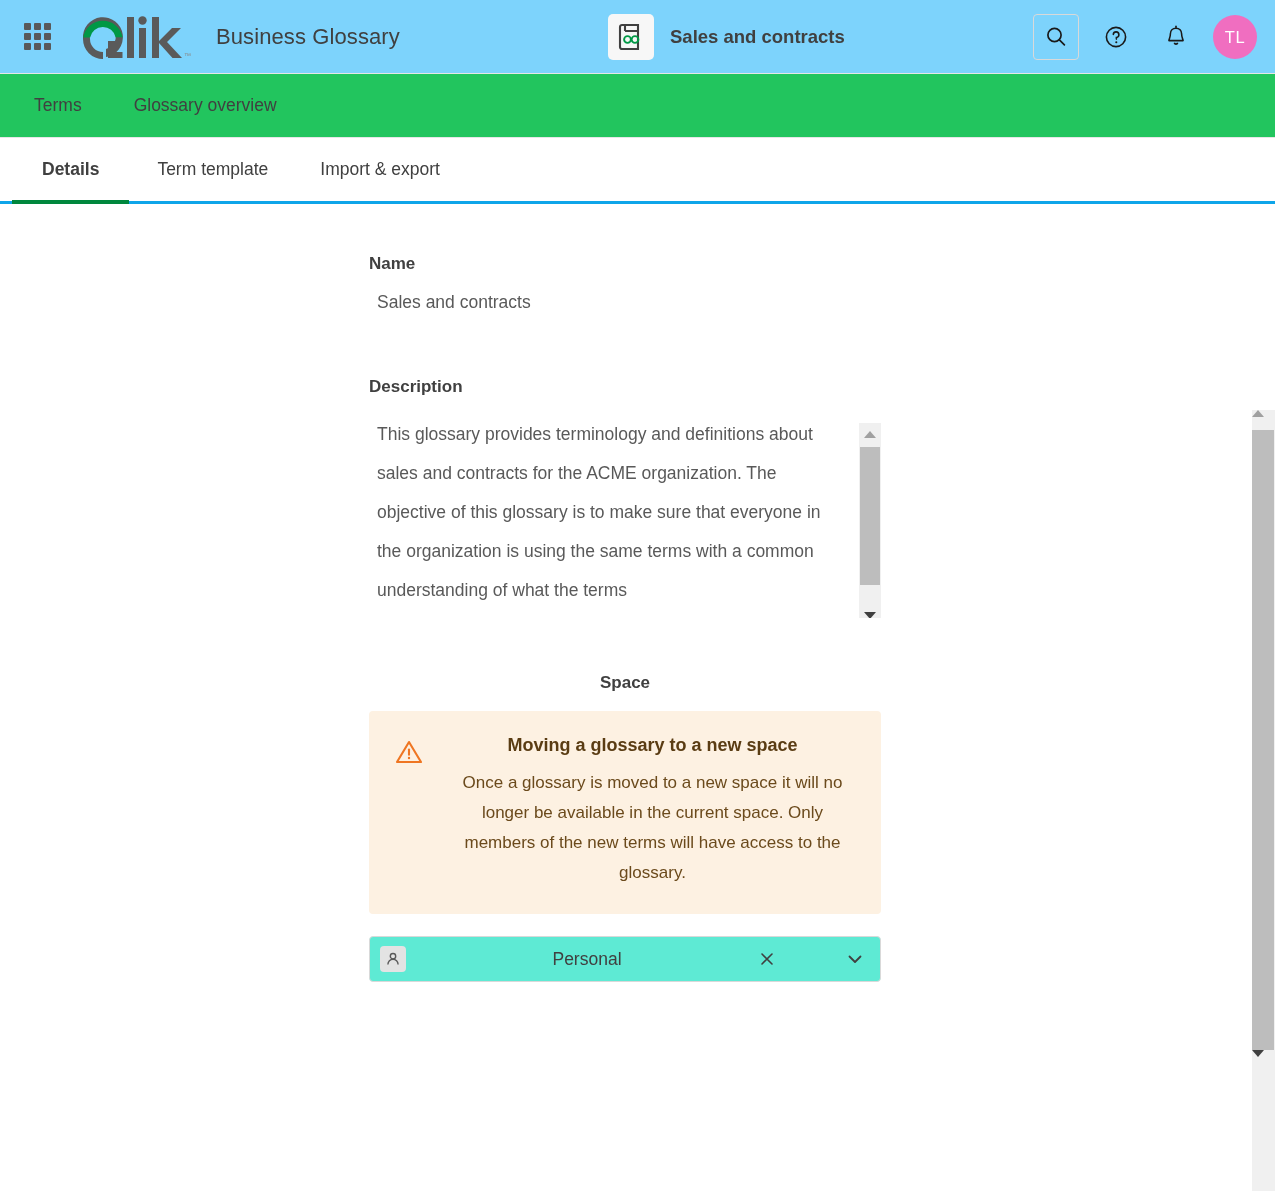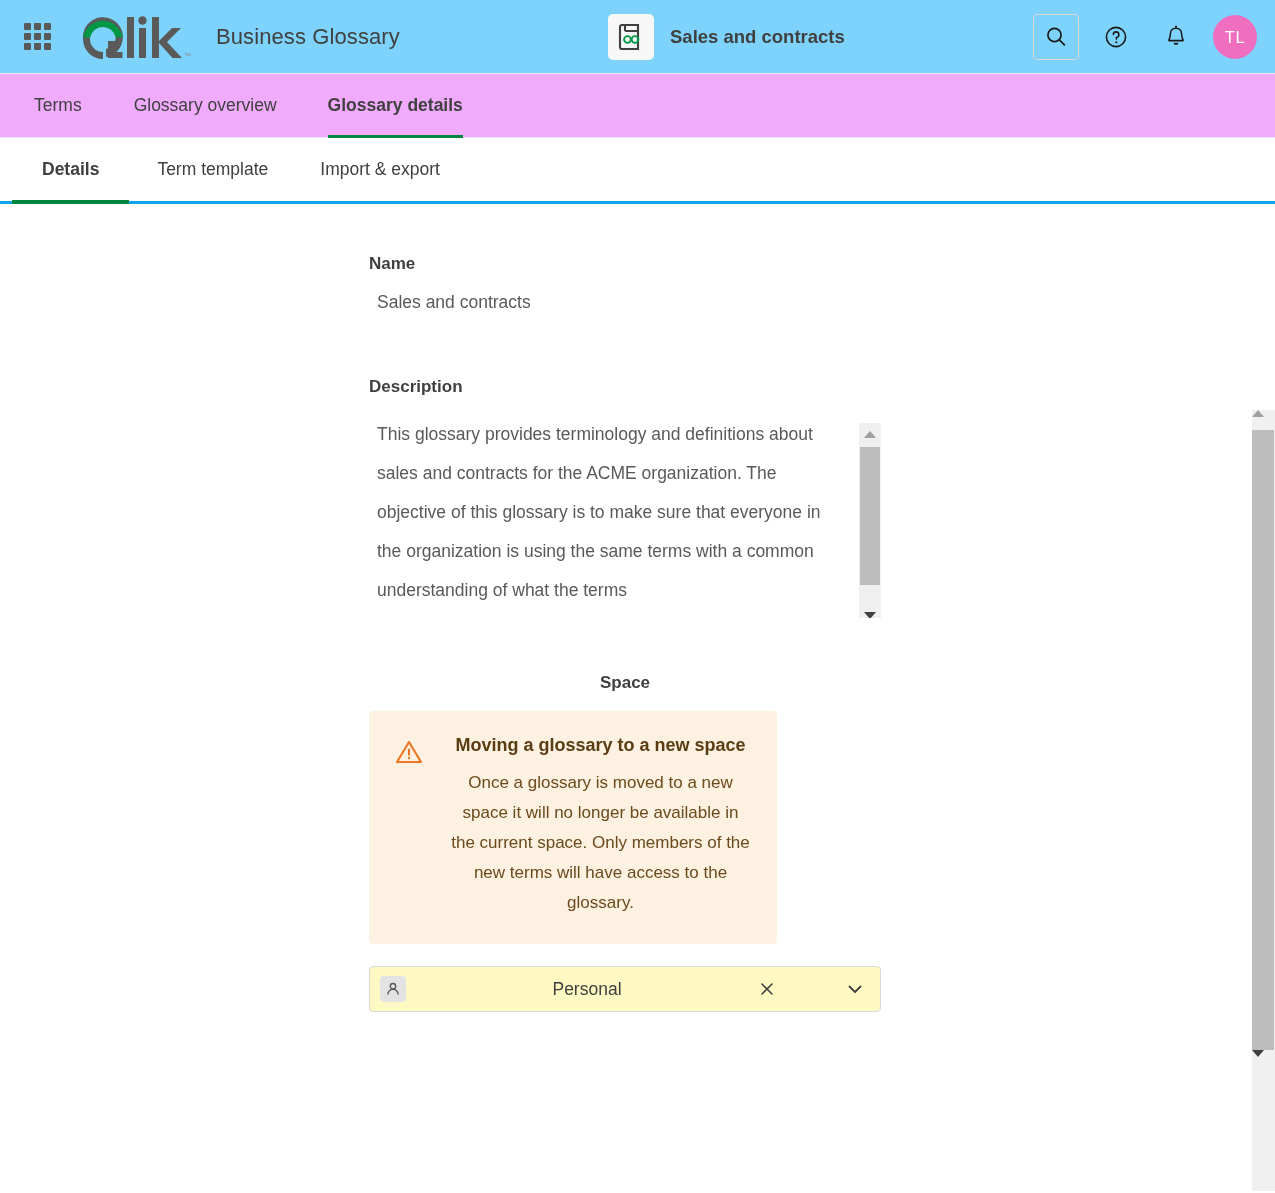--- a/index.html
+++ b/index.html
@@ -93,21 +93,21 @@
   }
 
   
   .tabs-primary {
     position: relative;
     height: 64px;
     border-bottom: 1px solid #e6e6e6;
     display: flex;
     align-items: center;
     padding-left: 0px;
-    background: #f0abfc;
+    background: #22c55e;
   }
   .tab-p {
     position: relative;
     height: 64px;
     display: flex; align-items: center;
     font-size: 17.5px;
     color: #404040;
     cursor: pointer;
     white-space: nowrap;
   }
@@ -212,21 +212,21 @@
     background: #bdbdbd;
     cursor: pointer;
   }
 
   .desc-sb { right: 0; top: 8px; height: 203px; }
 
   
   .space-block { margin-top: 55px; text-align: center; }
   .warn {
     margin-top: 18px;
-    width: 408px;
+    width: 512px;
     background: #fdf1e2;
     border-radius: 4px;
     padding: 24px 26px 26px 26px;
     display: flex;
     gap: 27px;
   }
   .warn-icon { flex: 0 0 auto; padding-top: 4px; }
   .warn-title {
     font-size: 18px;
     font-weight: 700;
@@ -240,21 +240,21 @@
     max-width: 420px;
   }
 
   
   .space-select {
     margin-top: 22px;
     width: 512px;
     height: 46px;
     border: 1px solid #d9d9d9;
     border-radius: 4px;
-    background: #fef9c3;
+    background: #5eead4;
     display: flex;
     align-items: center;
     padding: 0 12px 0 10px;
     cursor: pointer;
     gap: 48px;
   }
   .sel-avatar {
     width: 26px; height: 26px;
     border-radius: 4px;
     background: #e3e3e3;
@@ -355,24 +355,20 @@
   </div>
 </div>
 
 <div class="tabs-primary">
   <div class="tab-p" style="margin-left:34px;">
     <span>Terms</span>
   </div>
   <div class="tab-p" style="margin-left:52px;">
     <span>Glossary overview</span>
   </div>
-  <div class="tab-p active" style="margin-left:51px;">
-    <span>Glossary details</span>
-    <span class="underline"></span>
-  </div>
 </div>
 
 <div class="tabs-secondary">
   <div class="tab-s active" style="margin-left:42px;">
     <span>Details</span>
     <span class="underline" style="left:-30px;right:-30px;"></span>
   </div>
   <div class="tab-s" style="margin-left:58px;">
     <span>Term template</span>
   </div>

